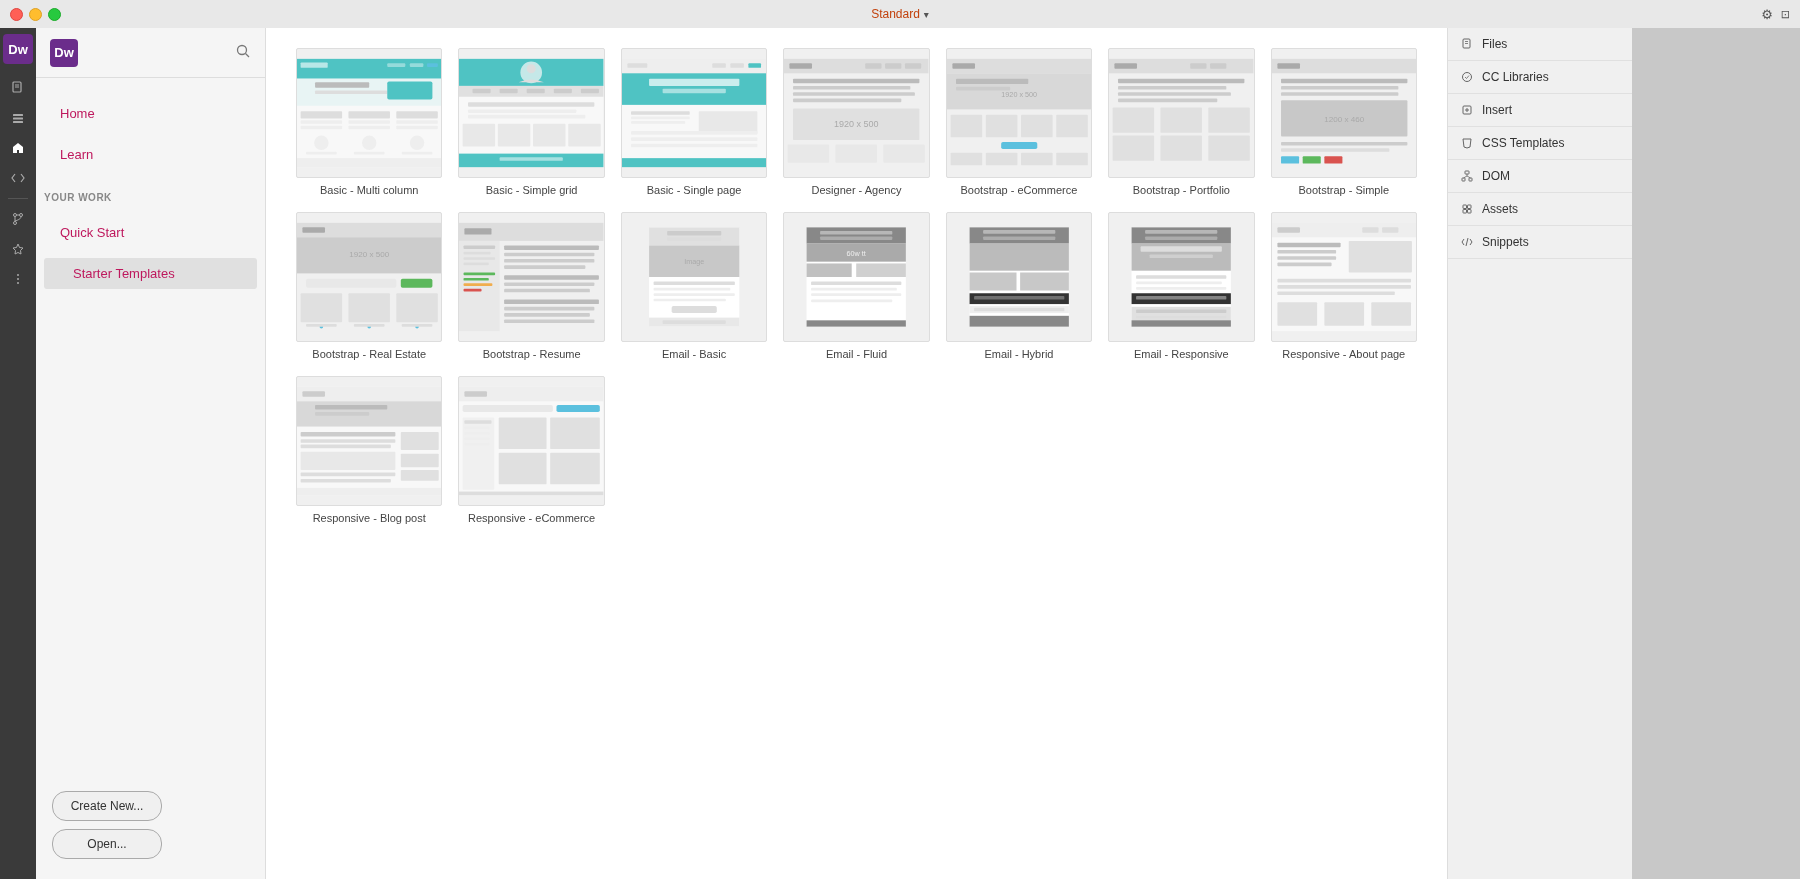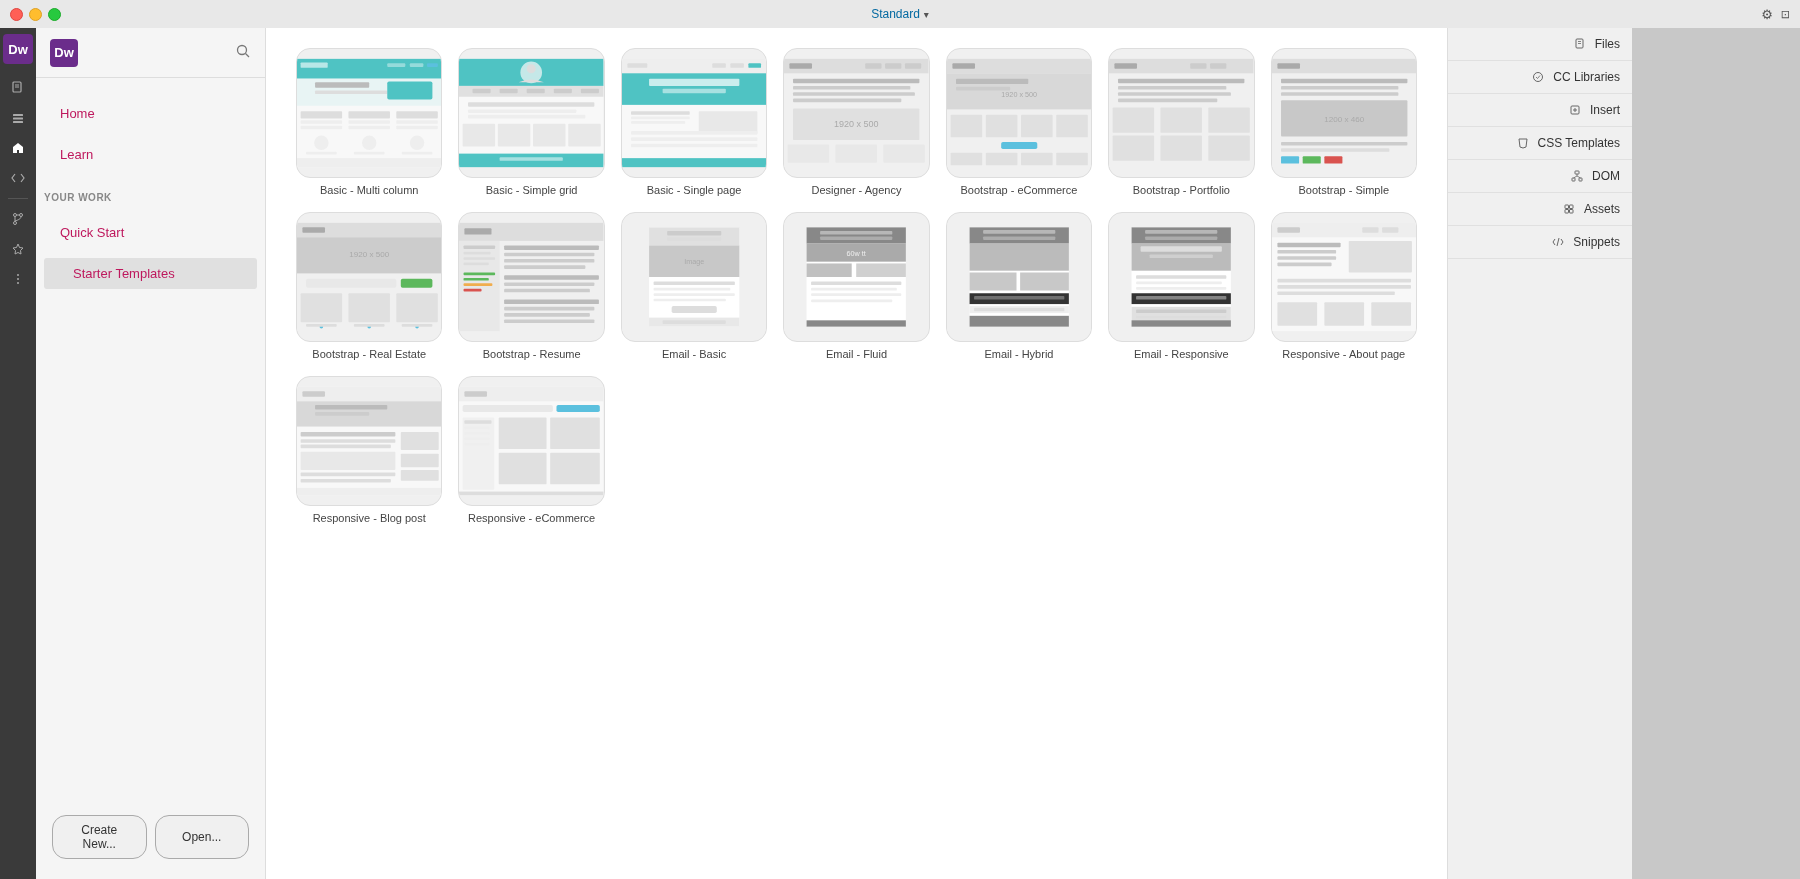--- a/index.html
+++ b/index.html
@@ -158,20 +158,21 @@
       font-weight: 600;
     }
     .sidebar-nav-item.active {
       background: #e0e0e0;
       font-weight: 500;
       padding-left: 29px;
     }
     .sidebar-buttons {
       padding: 20px 16px;
       display: flex;
+      flex-direction: column;
       gap: 8px;
       margin-top: auto;
     }
     .btn-create, .btn-open {
       padding: 7px 16px;
       border-radius: 14px;
       font-size: 12px;
       cursor: pointer;
       border: 1px solid #aaa;
       background: #f0f0f0;
@@ -198,21 +199,21 @@
     .template-card {
       display: flex;
       flex-direction: column;
       cursor: pointer;
     }
     .template-thumb {
       width: 100%;
       height: 130px;
       background: #f0f0f0;
       border: 1px solid #ddd;
-      border-radius: 14px;
+      border-radius: 2px;
       overflow: hidden;
       position: relative;
       display: flex;
       align-items: center;
       justify-content: center;
       margin-bottom: 6px;
     }
     .template-name {
       font-size: 11px;
       color: #444;
@@ -230,34 +231,33 @@
     }
     .right-panel-item {
       padding: 9px 12px;
       font-size: 12px;
       color: #333;
       cursor: pointer;
       display: flex;
       align-items: center;
       gap: 8px;
       border-bottom: 1px solid #e0e0e0;
-      justify-content: flex-end;
     }
     .right-panel-icon {
       width: 14px; height: 14px;
       display: flex;
       align-items: center;
       justify-content: center;
       color: #666;
       font-size: 12px;
     }
 
     .titlebar-standard {
       font-size: 12px;
-      color: #0369a1;
+      color: #c2410c;
     }
     .titlebar-gear {
       font-size: 13px;
       color: #555;
     }
   </style>
 </head>
 <body>
 
 <div class="titlebar">

